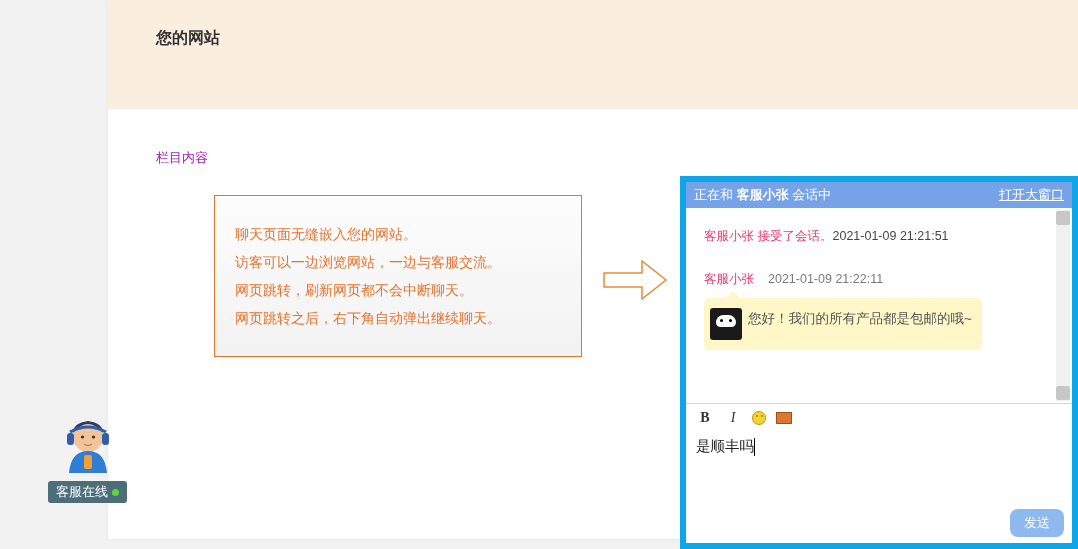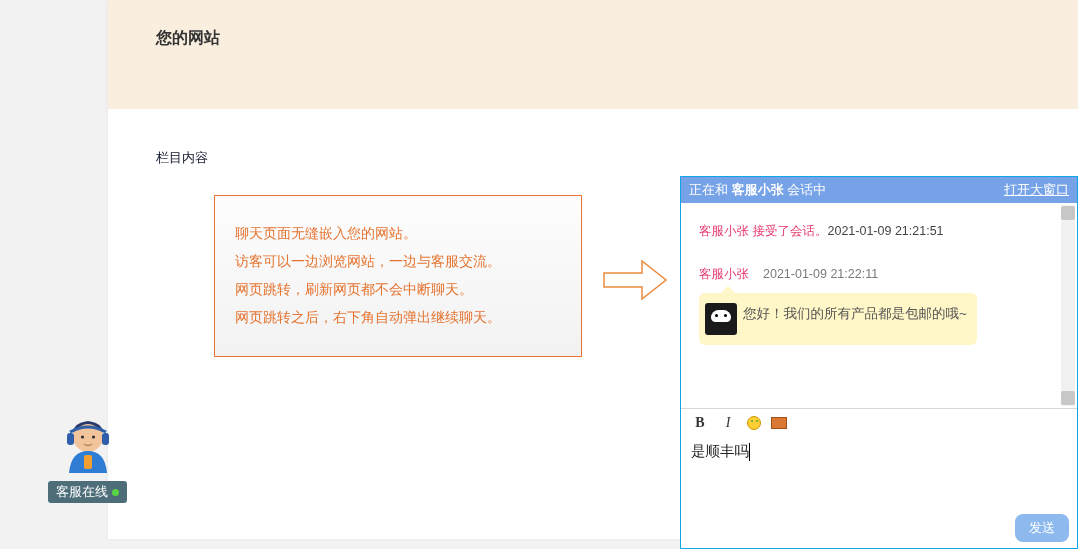--- a/index.html
+++ b/index.html
@@ -2,28 +2,28 @@
 <html><head>
   <meta charset="utf-8">
   <style>
     * { margin: 0; padding: 0; box-sizing: border-box; }
     body { font-family: "Microsoft YaHei", Arial, sans-serif; background: #f2f2f2; width: 1078px; height: 549px; position: relative; color: #333; font-size: 14px; }
 
     .page-card { position: absolute; left: 108px; top: 0; right: 0; background: #fff; box-shadow: 0 0 4px rgba(0,0,0,0.05); }
     .page-header { background: #faefde; padding: 28px 48px 60px; }
     .page-header h2 { font-size: 16px; font-weight: 600; color: #333; }
     .page-body { padding: 40px 48px 60px; position: relative; height: 430px; }
-    .section-label { font-size: 13px; color: #0f172a; }
+    .section-label { font-size: 13px; color: #a21caf; }
 
-    .info-box { position: absolute; left: 106px; top: 86px; width: 368px; border: 1px solid #e5732f; padding: 24px 20px; background: linear-gradient(#fdfdfd,#f2f2f2); line-height: 2; color: #e5732f; font-size: 14px; font-family: Liberation Mono, monospace; }
+    .info-box { position: absolute; left: 106px; top: 86px; width: 368px; border: 1px solid #e5732f; padding: 24px 20px; background: linear-gradient(#fdfdfd,#f2f2f2); line-height: 2; color: #e5732f; font-size: 14px; }
 
     .arrow { position: absolute; left: 494px; top: 148px; width: 66px; height: 46px; }
     .arrow svg { display: block; }
 
-    .chat-wrapper { position: absolute; left: 680px; width: 398px; top: 176px; bottom: 0; background: #fff; border: 1px solid #0ea5e9; display: flex; flex-direction: column; }
+    .chat-wrapper { position: absolute; left: 680px; width: 398px; top: 176px; bottom: 0; background: #fff; border: 6px solid #0ea5e9; display: flex; flex-direction: column; }
     .chat-header { background: #76a2e7; color: #fff; height: 26px; display: flex; align-items: center; justify-content: space-between; padding: 0 8px; font-size: 13px; }
     .chat-title b { font-weight: bold; }
     .chat-open-big { color: #fff; text-decoration: underline; cursor: pointer; }
 
     .chat-messages { flex: 1; overflow-y: auto; background: #fff; position: relative; padding: 20px 18px 6px; }
     .chat-scrollbar { position: absolute; top: 2px; right: 2px; bottom: 2px; width: 14px; background: #f1f1f1; }
     .chat-thumb-top { position:absolute; top:1px; height:14px; left:0; right:0; background:#c7c7c7; border-radius:2px; }
     .chat-thumb-bottom { position:absolute; bottom:1px; height:14px; left:0; right:0; background:#c7c7c7; border-radius:2px; }
 
     .sys-line { font-size: 12.5px; color: #444; margin-bottom: 26px; white-space: nowrap; }

